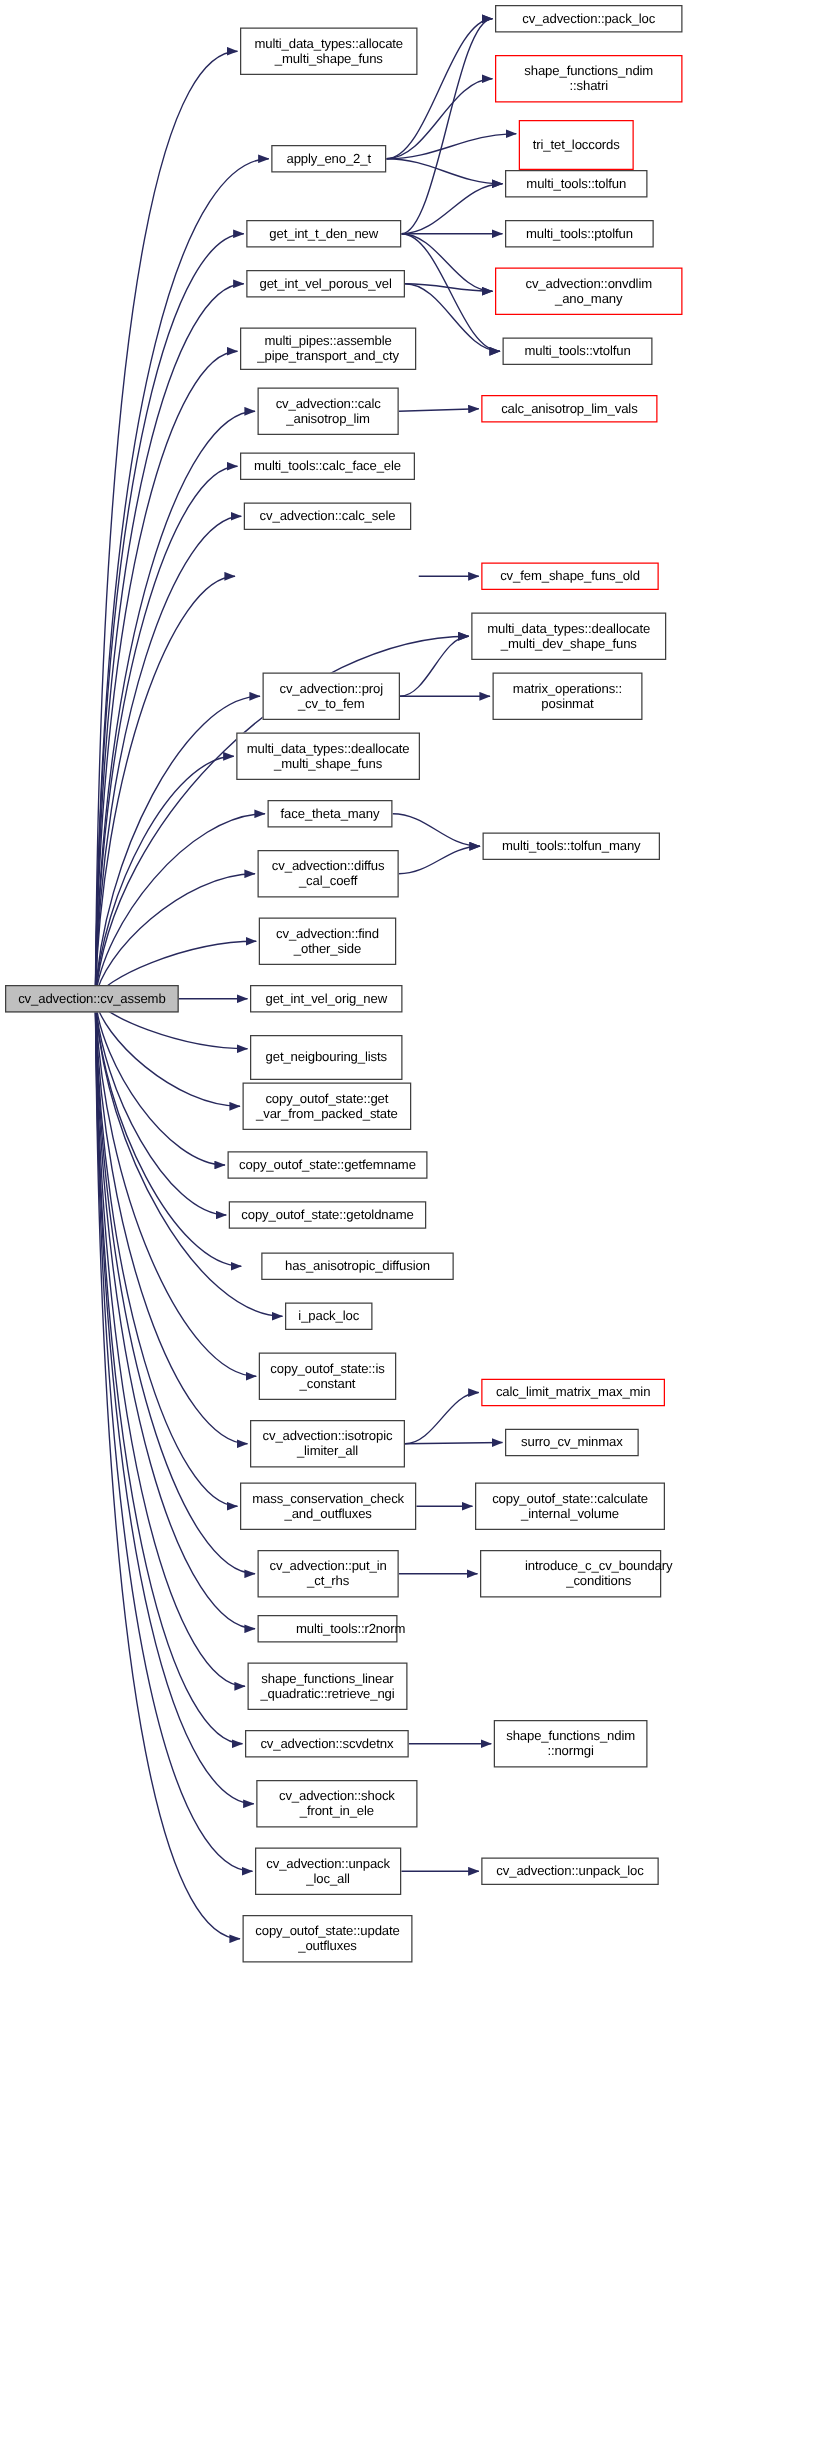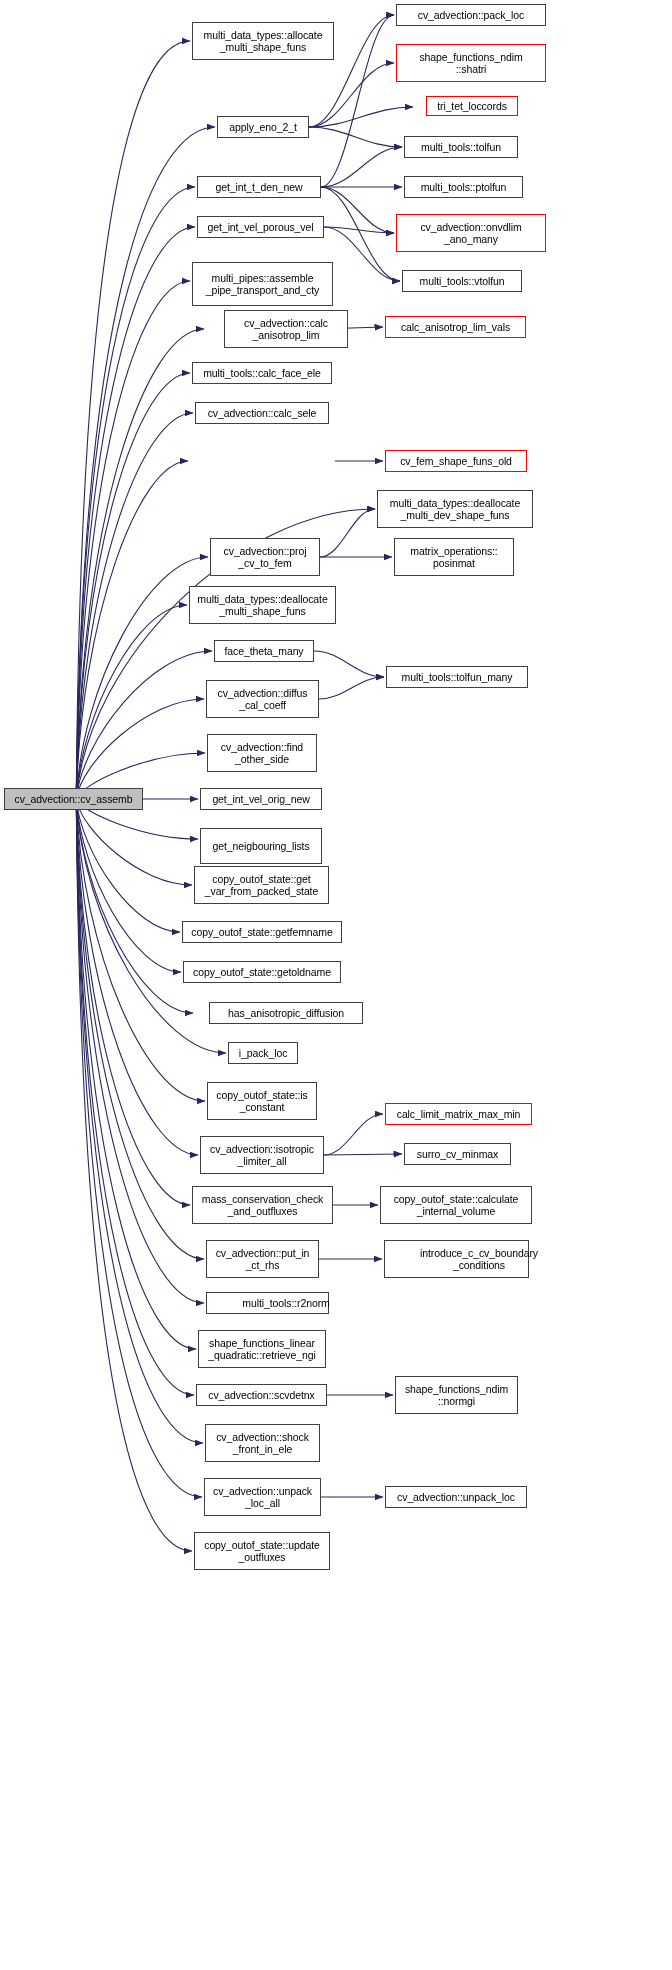--- a/index.html
+++ b/index.html
@@ -115,31 +115,31 @@
       <path d="M319,1259 L382,1259" fill="none" stroke="#27285c" stroke-width="1.1" marker-end="url(#ah)"></path>
       <path d="M327,1395 L393,1395" fill="none" stroke="#27285c" stroke-width="1.1" marker-end="url(#ah)"></path>
       <path d="M321,1497 L383,1497" fill="none" stroke="#27285c" stroke-width="1.1" marker-end="url(#ah)"></path>
     </svg>
 <div class="node" style="left: 192px; top: 22px; width: 142px; height: 38px;">multi_data_types::allocate
 _multi_shape_funs</div>
     <div class="node" style="left: 396px; top: 4px; width: 150px; height: 22px;">cv_advection::pack_loc</div>
     <div class="node red" style="left: 396px; top: 44px; width: 150px; height: 38px;">shape_functions_ndim
 ::shatri</div>
     <div class="node" style="left: 217px; top: 116px; width: 92px; height: 22px;">apply_eno_2_t</div>
-    <div class="node red" style="left: 426px; top: 96px; width: 92px; height: 20px;">tri_tet_loccords</div>
+    <div class="node red" style="left: 415px; top: 96px; width: 92px; height: 40px;">tri_tet_loccords</div>
     <div class="node" style="left: 404px; top: 136px; width: 114px; height: 22px;">multi_tools::tolfun</div>
     <div class="node" style="left: 197px; top: 176px; width: 124px; height: 22px;">get_int_t_den_new</div>
     <div class="node" style="left: 404px; top: 176px; width: 119px; height: 22px;">multi_tools::ptolfun</div>
     <div class="node" style="left: 197px; top: 216px; width: 127px; height: 22px;">get_int_vel_porous_vel</div>
     <div class="node red" style="left: 396px; top: 214px; width: 150px; height: 38px;">cv_advection::onvdlim
 _ano_many</div>
-    <div class="node" style="left: 192px; top: 262px; width: 141px; height: 44px;">multi_pipes::assemble
+    <div class="node" style="left: 192px; top: 262px; width: 141px; height: 34px;">multi_pipes::assemble
 _pipe_transport_and_cty</div>
     <div class="node" style="left: 402px; top: 270px; width: 120px; height: 22px;">multi_tools::vtolfun</div>
-    <div class="node" style="left: 206px; top: 310px; width: 124px; height: 38px; margin-left: 18px;">cv_advection::calc
+    <div class="node" style="left: 206px; top: 310px; width: 113px; height: 38px;">cv_advection::calc
 _anisotrop_lim</div>
     <div class="node red" style="left: 385px; top: 316px; width: 141px; height: 22px;">calc_anisotrop_lim_vals</div>
     <div class="node" style="left: 192px; top: 362px; width: 140px; height: 22px;">multi_tools::calc_face_ele</div>
     <div class="node" style="left: 195px; top: 402px; width: 134px; height: 22px;">cv_advection::calc_sele</div>
     <div class="node red" style="left: 385px; top: 450px; width: 142px; height: 22px;">cv_fem_shape_funs_old</div>
     <div class="node" style="left: 377px; top: 490px; width: 156px; height: 38px;">multi_data_types::deallocate
 _multi_dev_shape_funs</div>
     <div class="node" style="left: 210px; top: 538px; width: 110px; height: 38px;">cv_advection::proj
 _cv_to_fem</div>
     <div class="node" style="left: 394px; top: 538px; width: 120px; height: 38px;">matrix_operations::
@@ -168,26 +168,26 @@
     <div class="node red" style="left: 385px; top: 1103px; width: 147px; height: 22px;">calc_limit_matrix_max_min</div>
     <div class="node" style="left: 404px; top: 1143px; width: 107px; height: 22px;">surro_cv_minmax</div>
     <div class="node" style="left: 380px; top: 1186px; width: 152px; height: 38px;">copy_outof_state::calculate
 _internal_volume</div>
     <div class="node" style="left: 192px; top: 1186px; width: 141px; height: 38px;">mass_conservation_check
 _and_outfluxes</div>
     <div class="node" style="left: 206px; top: 1240px; width: 113px; height: 38px;">cv_advection::put_in
 _ct_rhs</div>
     <div class="node" style="left: 384px; top: 1240px; width: 145px; height: 38px; padding-left: 48px;">introduce_c_cv_boundary
 _conditions</div>
-    <div class="node" style="left: 206px; top: 1292px; width: 123px; height: 22px; padding-left: 40px;">multi_tools::r2norm</div>
+    <div class="node" style="left: 206px; top: 1292px; width: 112px; height: 22px; padding-left: 40px;">multi_tools::r2norm</div>
     <div class="node" style="left: 198px; top: 1330px; width: 128px; height: 38px;">shape_functions_linear
 _quadratic::retrieve_ngi</div>
     <div class="node" style="left: 196px; top: 1384px; width: 131px; height: 22px;">cv_advection::scvdetnx</div>
     <div class="node" style="left: 395px; top: 1376px; width: 123px; height: 38px;">shape_functions_ndim
 ::normgi</div>
-    <div class="node" style="left: 205px; top: 1424px; width: 115px; height: 38px;">cv_advection::shock
+    <div class="node" style="left: 205px; top: 1424px; width: 129px; height: 38px;">cv_advection::shock
 _front_in_ele</div>
     <div class="node" style="left: 204px; top: 1478px; width: 117px; height: 38px;">cv_advection::unpack
 _loc_all</div>
     <div class="node" style="left: 385px; top: 1486px; width: 142px; height: 22px;">cv_advection::unpack_loc</div>
     <div class="node" style="left: 194px; top: 1532px; width: 136px; height: 38px;">copy_outof_state::update
 _outfluxes</div>
   </div>
 
 </body></html>

